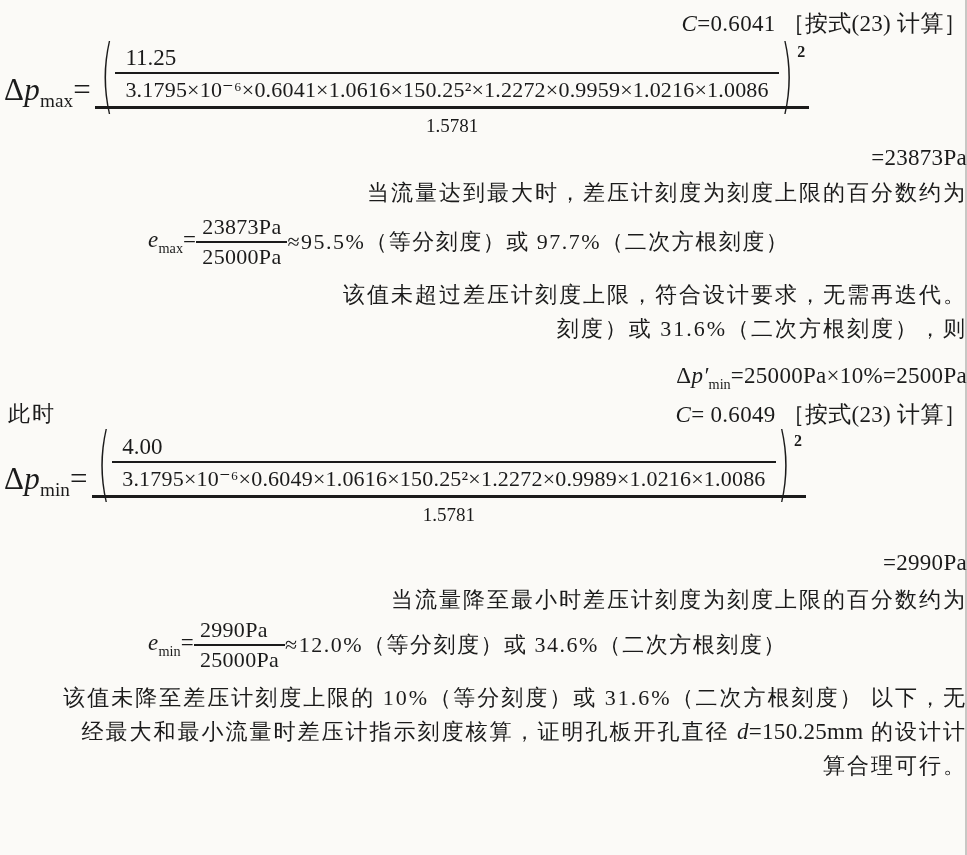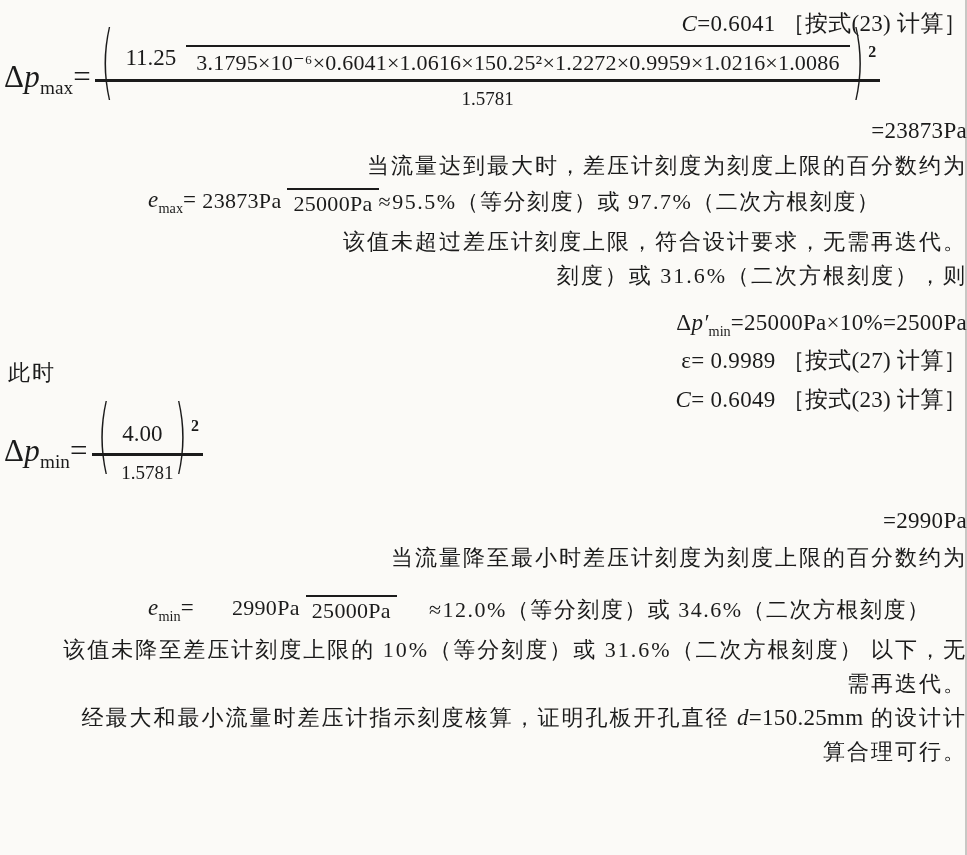--- a/index.html
+++ b/index.html
@@ -29,21 +29,21 @@
   }
   .indent{padding-left:44px;}
   .lmargin{padding-left:14px;}
   
   .math{font-size:23px;letter-spacing:0.3px;}
   .it{font-style:italic;}
   sub{font-size:0.62em;letter-spacing:0;}
   .line{white-space:nowrap;text-align:right;}
   .center{text-align:right;}
   .rel{position:relative;}
-  .cishi-abs{position:absolute;left:8px;top:12px;}
+  .cishi-abs{position:absolute;left:8px;top:0;}
   .result{margin-left:34px;font-size:23px;line-height:28px;}
   
   .big-eq{
     display:flex;
     align-items:center;
     margin-left:4px;
     white-space:nowrap;
   }
   .big-lhs{font-size:31px;flex:0 0 auto;}
   .outer-frac{
@@ -77,23 +77,23 @@
   }
   .outer-exp{
     align-self:flex-start;
     font-size:16px;
     font-weight:bold;
     margin:-2px 0 0 2px;
   }
   
   .frac{
     display:inline-flex;
-    flex-direction:row;
+    flex-direction:column;
     align-items:stretch;
-    text-align:center;
+    text-align:left;
     vertical-align:middle;
   }
   .frac .fnum{padding:0 10px 1px;}
   .frac .fden{border-top:2.5px solid var(--ink);padding:2px 10px 0;}
   .inner .fnum{font-size:23px;line-height:26px;}
   .inner .fden{font-size:22px;line-height:28px;letter-spacing:0.2px;}
   
   .e-row{
     display:flex;
     align-items:center;
@@ -151,57 +151,56 @@
   <div class="line cn indent" style="margin-top:8px;">该值未超过差压计刻度上限，符合设计要求，无需再迭代。</div>
 
   <div class="line cn lmargin">刻度）或 31.6%（二次方根刻度），则</div>
 
   <div class="line center math" style="margin-top:17px;">
     <span>Δ</span><span class="it">p′</span><sub>min</sub><span>=25000Pa×10%=2500Pa</span>
   </div>
 
   <div class="line rel center math cn" style="margin-top:4px;letter-spacing:0.3px;">
     <span class="cishi-abs cn">此时</span>
-    <span><span>ε</span><span>= 0.9989 </span><span>［按式(27) 计算］</span></span>
   </div>
 
   <div class="line center math" style="margin-top:6px;">
     <span class="it">C</span><span>= 0.6049 </span><span>［按式(23) 计算］</span>
   </div>
 
   <div class="big-eq" style="margin-top:4px;">
     <span class="big-lhs math"><span>Δ</span><span class="it">p</span><sub>min</sub><span>=</span></span>
     <span class="outer-frac">
       <span class="outer-num">
         <span class="paren">(</span>
         <span class="frac inner">
           <span class="fnum">4.00</span>
+          <span class="fden">3.1795×10⁻⁶×0.6049×1.0616×150.25²×1.2272×0.9989×1.0216×1.0086</span>
         </span>
         <span class="paren">)</span>
         <span class="outer-exp">2</span>
       </span>
       <span class="outer-den">1.5781</span>
     </span>
   </div>
 
   <div class="line result math" style="margin-top:20px;">=2990Pa</div>
 
   <div class="line cn indent" style="margin-top:6px;">当流量降至最小时差压计刻度为刻度上限的百分数约为</div>
 
-  <div class="e-row math" style="margin-top:20px;gap:32px;">
+  <div class="e-row math" style="margin-top:0;">
     <span><span class="it">e</span><sub>min</sub><span>=</span></span>
     <span class="frac">
       <span class="fnum">2990Pa</span>
       <span class="fden">25000Pa</span>
     </span>
     <span class="cn-tail">≈12.0%（等分刻度）或 34.6%（二次方根刻度）</span>
   </div>
 
   <div class="line cn indent" style="margin-top:8px;">该值未降至差压计刻度上限的 10%（等分刻度）或 31.6%（二次方根刻度） 以下，无</div>
-  <div class="line cn lmargin">需再迭代。</div>
 
   <div class="line cn indent">
     <span>经最大和最小流量时差压计指示刻度核算，证明孔板开孔直径 </span><span class="math"><span class="it">d</span><span>=150.25mm</span></span><span> 的设计计</span>
   </div>
   <div class="line cn lmargin">算合理可行。</div>
 
   <div class="scan-edge"></div>
 </div>
 
 </body></html>

